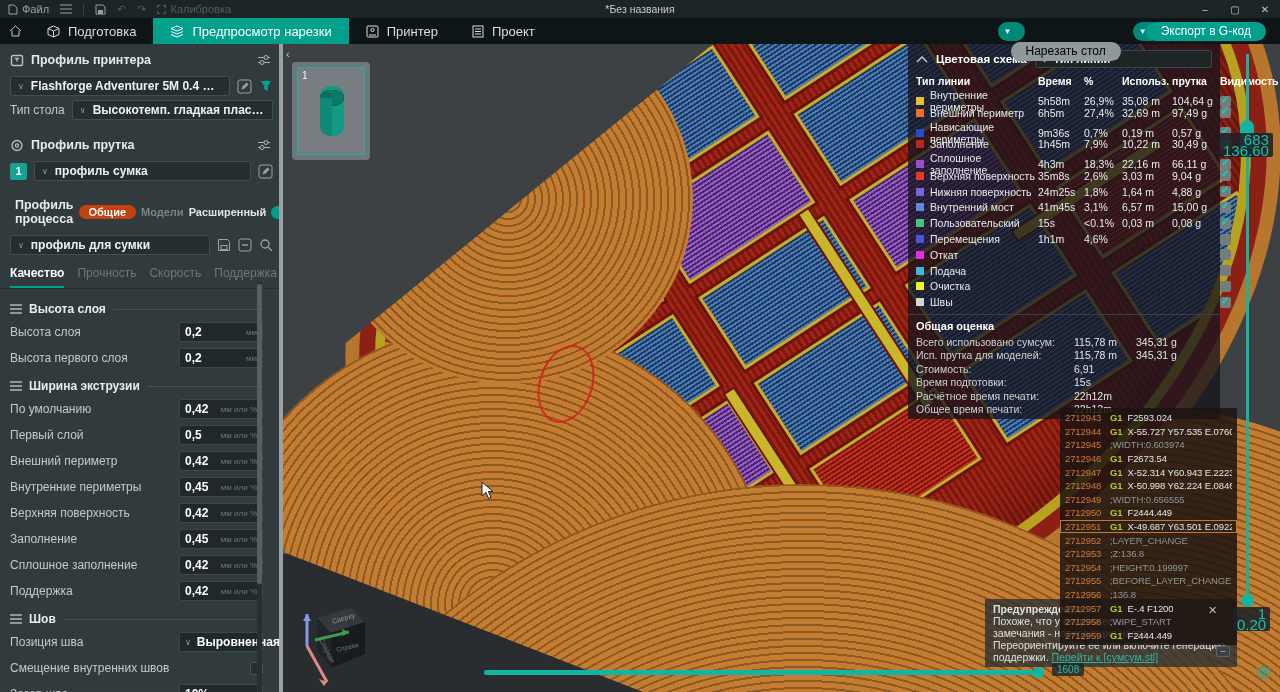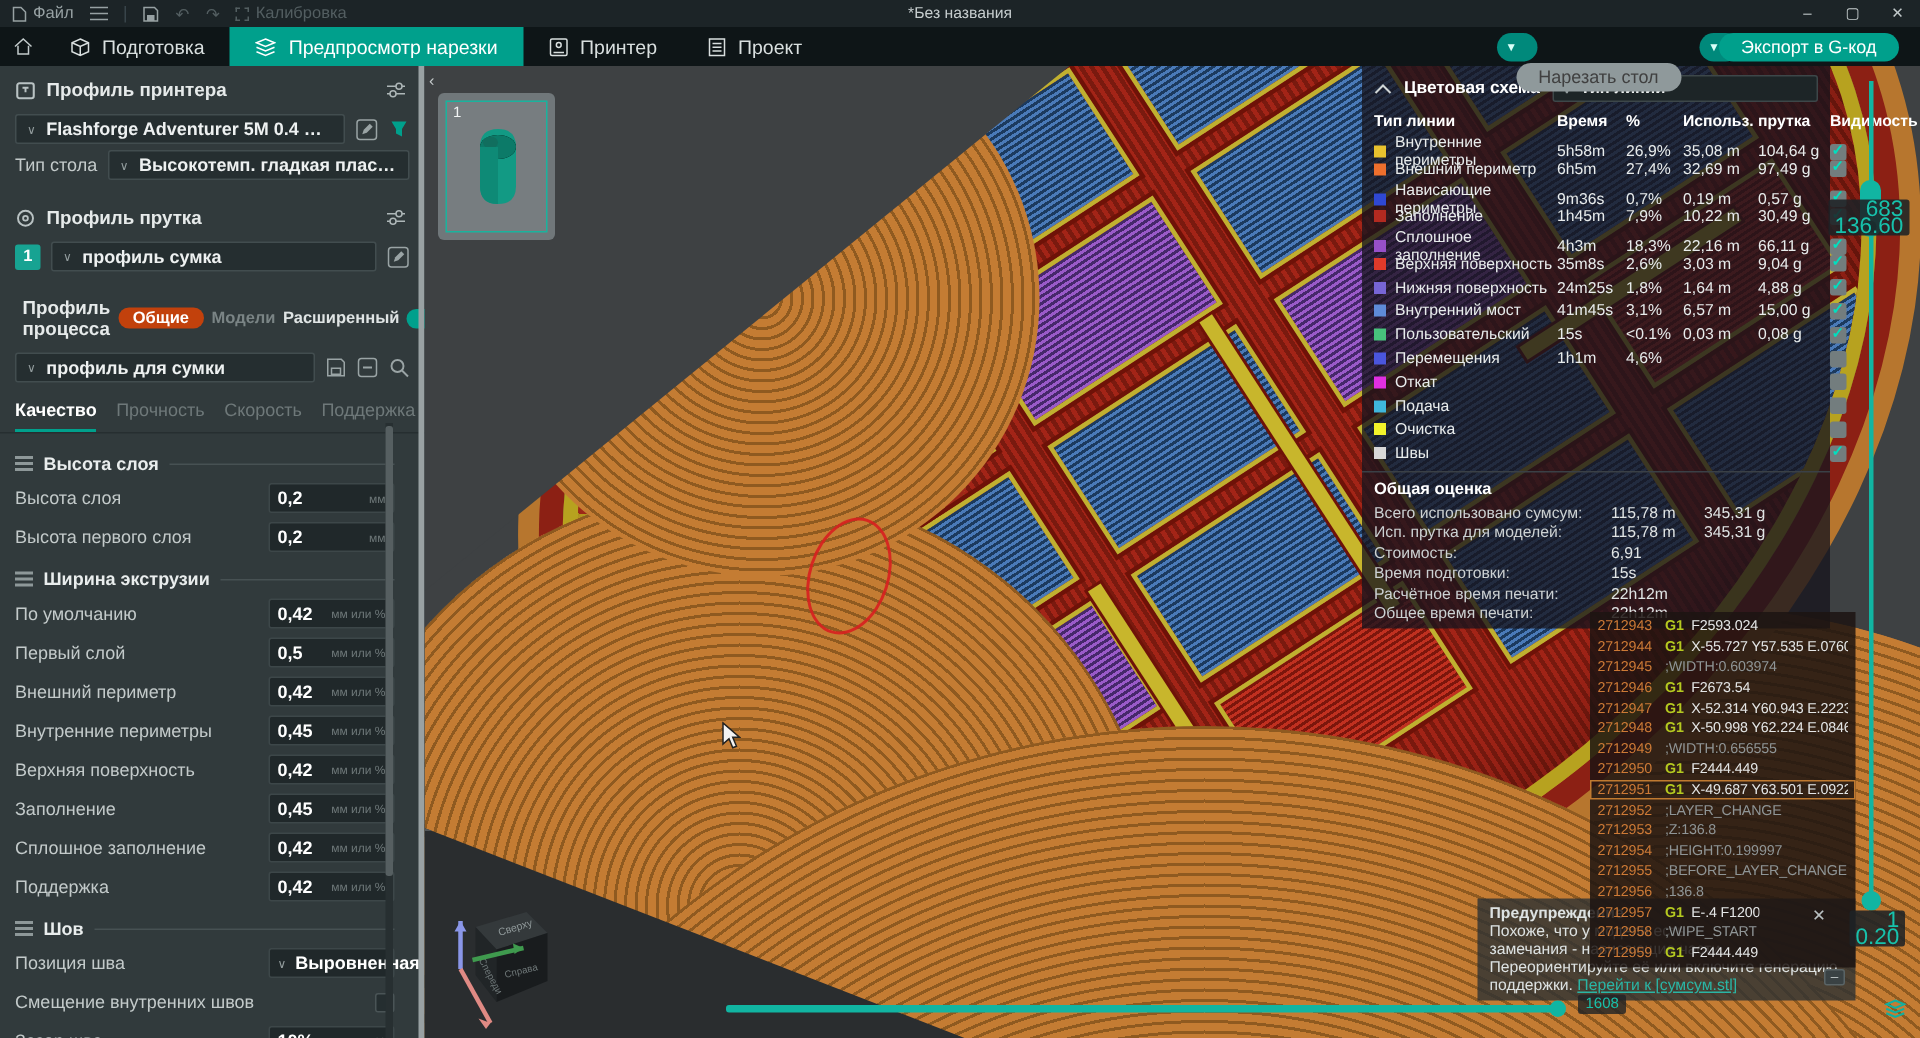--- a/index.html
+++ b/index.html
@@ -24,21 +24,21 @@
           display:flex;align-items:stretch;color:#d9dfdf;font-size:13px;z-index:20;}
   .home{width:30px;display:flex;align-items:center;justify-content:center;color:#c3cbcc;}
   .tab{display:flex;align-items:center;gap:8px;padding:0 17px;cursor:default;}
   .tab.active{background:#00A08C;color:#fff;}
   .tab svg{display:block;}
   .tab-actions{margin-left:auto;display:flex;align-items:center;gap:12px;padding-right:14px;}
   .splitbtn{display:flex;align-items:center;}
   .sb-chev{width:27px;height:19px;border-radius:10px;background:#00897B;color:#d9fff8;
            display:flex;align-items:center;justify-content:flex-start;padding-left:6px;font-size:8px;margin-right:-14px;}
   .sb-main{height:19px;border-radius:10px;display:flex;align-items:center;padding:0 15px;font-size:12px;position:relative;}
-  .sb-main.gray{background:#8f999b;color:#404040;margin-top:40px;}
+  .sb-main.gray{background:#8f999b;color:#000000;margin-top:40px;}
   .sb-main.teal{background:#00A08C;color:#fff;}
 
   
   .sidebar{position:absolute;left:0;top:44px;width:283px;bottom:0;background:#313a3c;z-index:15;overflow:hidden;}
   .outer-scroll{position:absolute;right:0;top:0;bottom:0;width:4px;background:#99a1a3;}
   .sec-h{display:flex;align-items:center;gap:7px;padding:9px 12px 5px 10px;color:#e6eaea;
          font-size:12.5px;font-weight:bold;}
   .sec-h .spacer{flex:1;}
   .dd{display:flex;align-items:center;height:20px;background:#252e30;border:1px solid #424d4f;
       border-radius:2px;color:#eef1f1;font-size:12px;font-weight:bold;padding:0 7px;gap:7px;min-width:0;}

